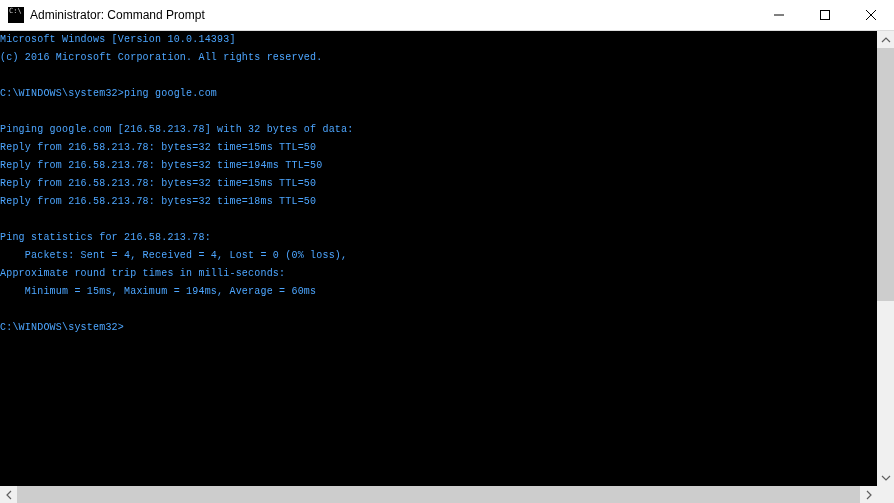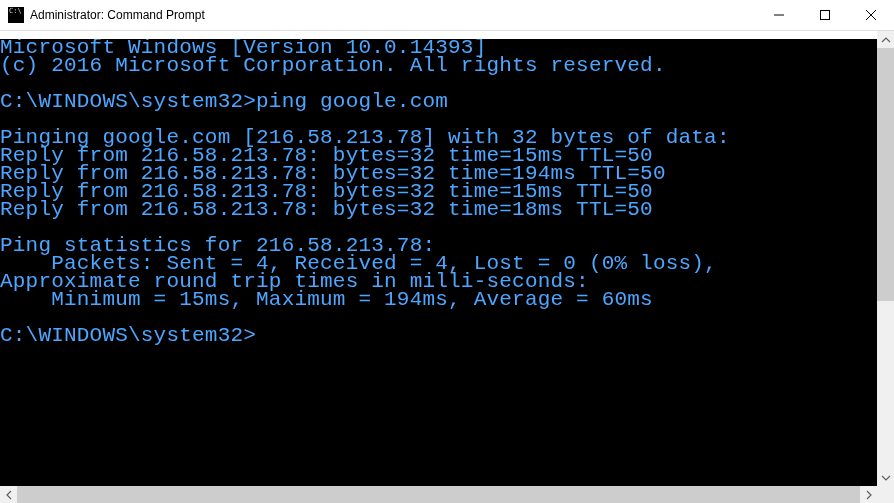--- a/index.html
+++ b/index.html
@@ -14,21 +14,20 @@
       font-family: 'Segoe UI', Tahoma, sans-serif;
       overflow: hidden;
       position: relative;
     }
     .window {
       width: 100%;
       height: 100%;
       display: flex;
       flex-direction: column;
       background: #fff;
-      gap: 8px;
     }
     .titlebar {
       height: 31px;
       background: #fff;
       display: flex;
       align-items: center;
       border-bottom: 1px solid #ddd;
       flex-shrink: 0;
     }
     .titlebar-icon {
@@ -72,21 +71,21 @@
       height: 10px;
     }
     .terminal-area {
       flex: 1;
       background: #000;
       position: relative;
       overflow: hidden;
     }
     .terminal-content {
       font-family: 'Consolas', 'Courier New', monospace;
-      font-size: 21px;
+      font-size: 10px;
       line-height: 18px;
       color: #4da6ff;
       white-space: pre;
       padding: 0;
       letter-spacing: 0.2px;
     }
     .terminal-line {
       color: #4da6ff;
     }
     .scrollbar-v {

